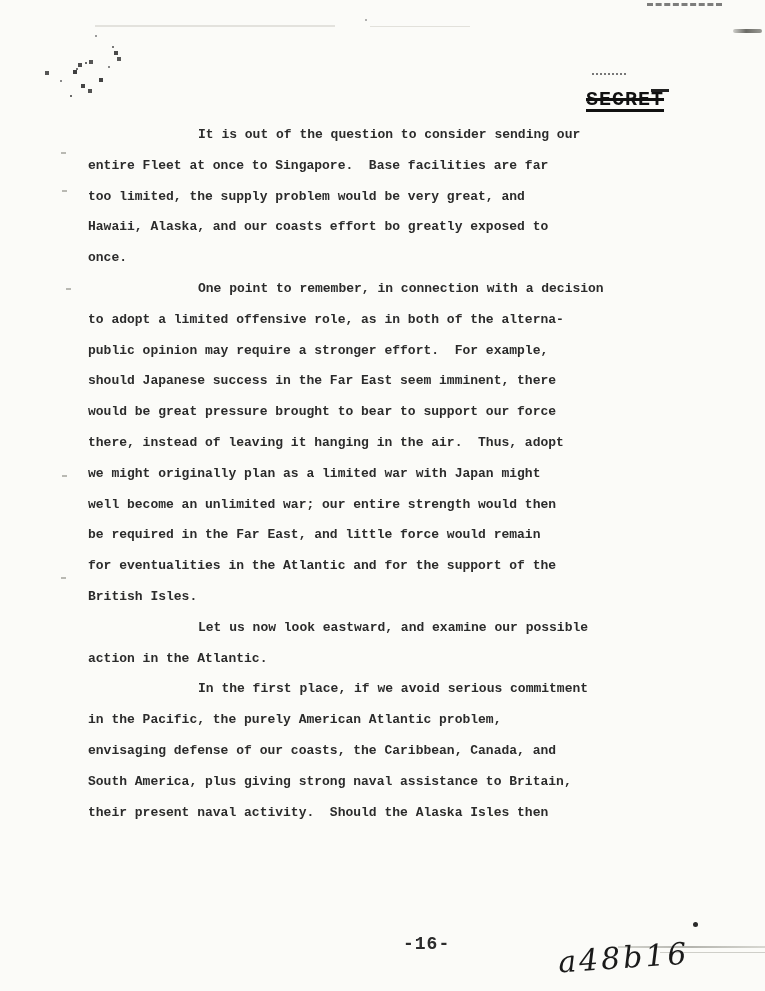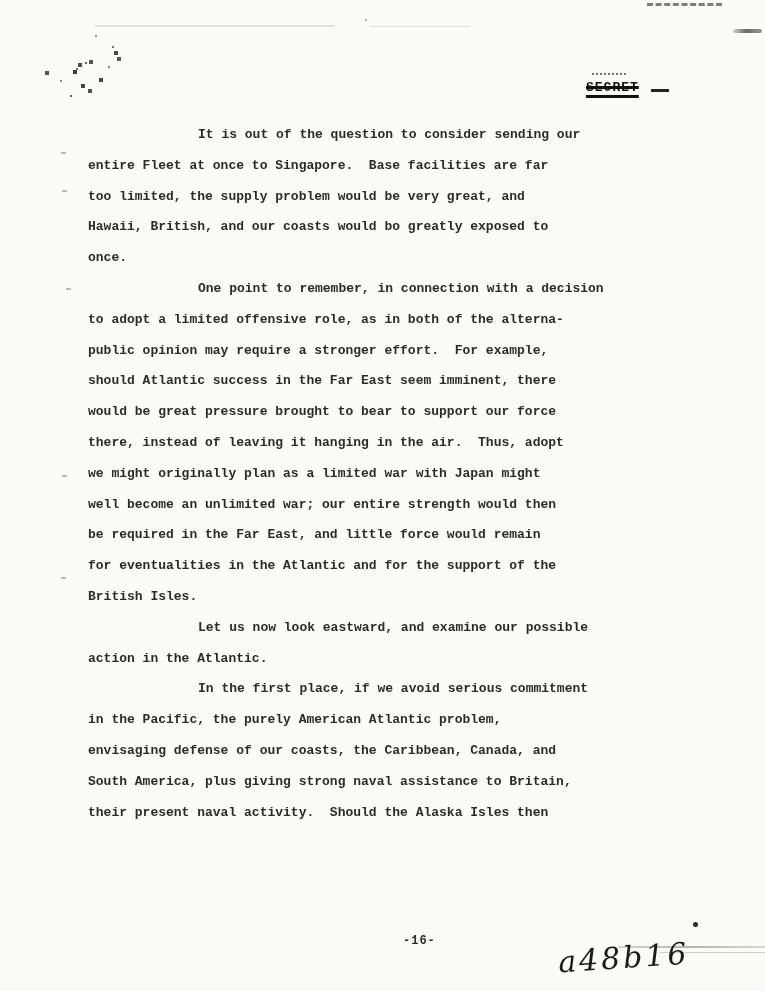--- a/index.html
+++ b/index.html
@@ -14,22 +14,22 @@
     margin: 0 auto;
     background: var(--paper);
     overflow: hidden;
     font-family: "Liberation Mono", "DejaVu Sans Mono", monospace;
     color: var(--ink);
   }
   
   .stamp {
     position: absolute;
     left: 586px;
-    top: 80px;
-    font-size: 13px;
+    top: 88px;
+    font-size: 20px;
     font-weight: bold;
     letter-spacing: 1px;
     color: #111;
     text-decoration-line: underline line-through;
     text-decoration-thickness: 2.5px;
     text-underline-offset: 4px;
     text-align: center;
   }
   .stamp-strike-ext {
     position: absolute;
@@ -57,21 +57,21 @@
     line-height: 30.8px;
     font-weight: bold;
   }
   .tline { white-space: pre; }
   .tline.indent { padding-left: 110px; }
   
   .pageno {
     position: absolute;
     left: 403px;
     top: 934px;
-    font-size: 12px;
+    font-size: 18px;
     font-weight: bold;
     letter-spacing: 1px;
   }
   .handwritten {
     position: absolute;
     left: 558px;
     top: 940px;
     font-family: "DejaVu Serif", serif;
     font-style: italic;
     font-size: 30px;
@@ -157,26 +157,26 @@
   <div class="artifact streak-bottom-2"></div>
 
   <div class="artifact stamp-dots"></div>
   <span class="stamp">SECRET</span>
   <div class="artifact stamp-strike-ext"></div>
 
   <div class="body-text">
       <div class="tline indent">It is out of the question to consider sending our</div>
       <div class="tline">entire Fleet at once to Singapore.  Base facilities are far</div>
       <div class="tline">too limited, the supply problem would be very great, and</div>
-      <div class="tline">Hawaii, British, and our coasts would bo greatly exposed to</div>
+      <div class="tline">Hawaii, Alaska, and our coasts effort bo greatly exposed to</div>
       <div class="tline">once.</div>
       <div class="tline indent">One point to remember, in connection with a decision</div>
       <div class="tline">to adopt a limited offensive role, as in both of the alterna-</div>
       <div class="tline">public opinion may require a stronger effort.  For example,</div>
-      <div class="tline">should Atlantic success in the Far East seem imminent, there</div>
+      <div class="tline">should Japanese success in the Far East seem imminent, there</div>
       <div class="tline">would be great pressure brought to bear to support our force</div>
       <div class="tline">there, instead of leaving it hanging in the air.  Thus, adopt</div>
       <div class="tline">we might originally plan as a limited war with Japan might</div>
       <div class="tline">well become an unlimited war; our entire strength would then</div>
       <div class="tline">be required in the Far East, and little force would remain</div>
       <div class="tline">for eventualities in the Atlantic and for the support of the</div>
       <div class="tline">British Isles.</div>
       <div class="tline indent">Let us now look eastward, and examine our possible</div>
       <div class="tline">action in the Atlantic.</div>
       <div class="tline indent">In the first place, if we avoid serious commitment</div>

